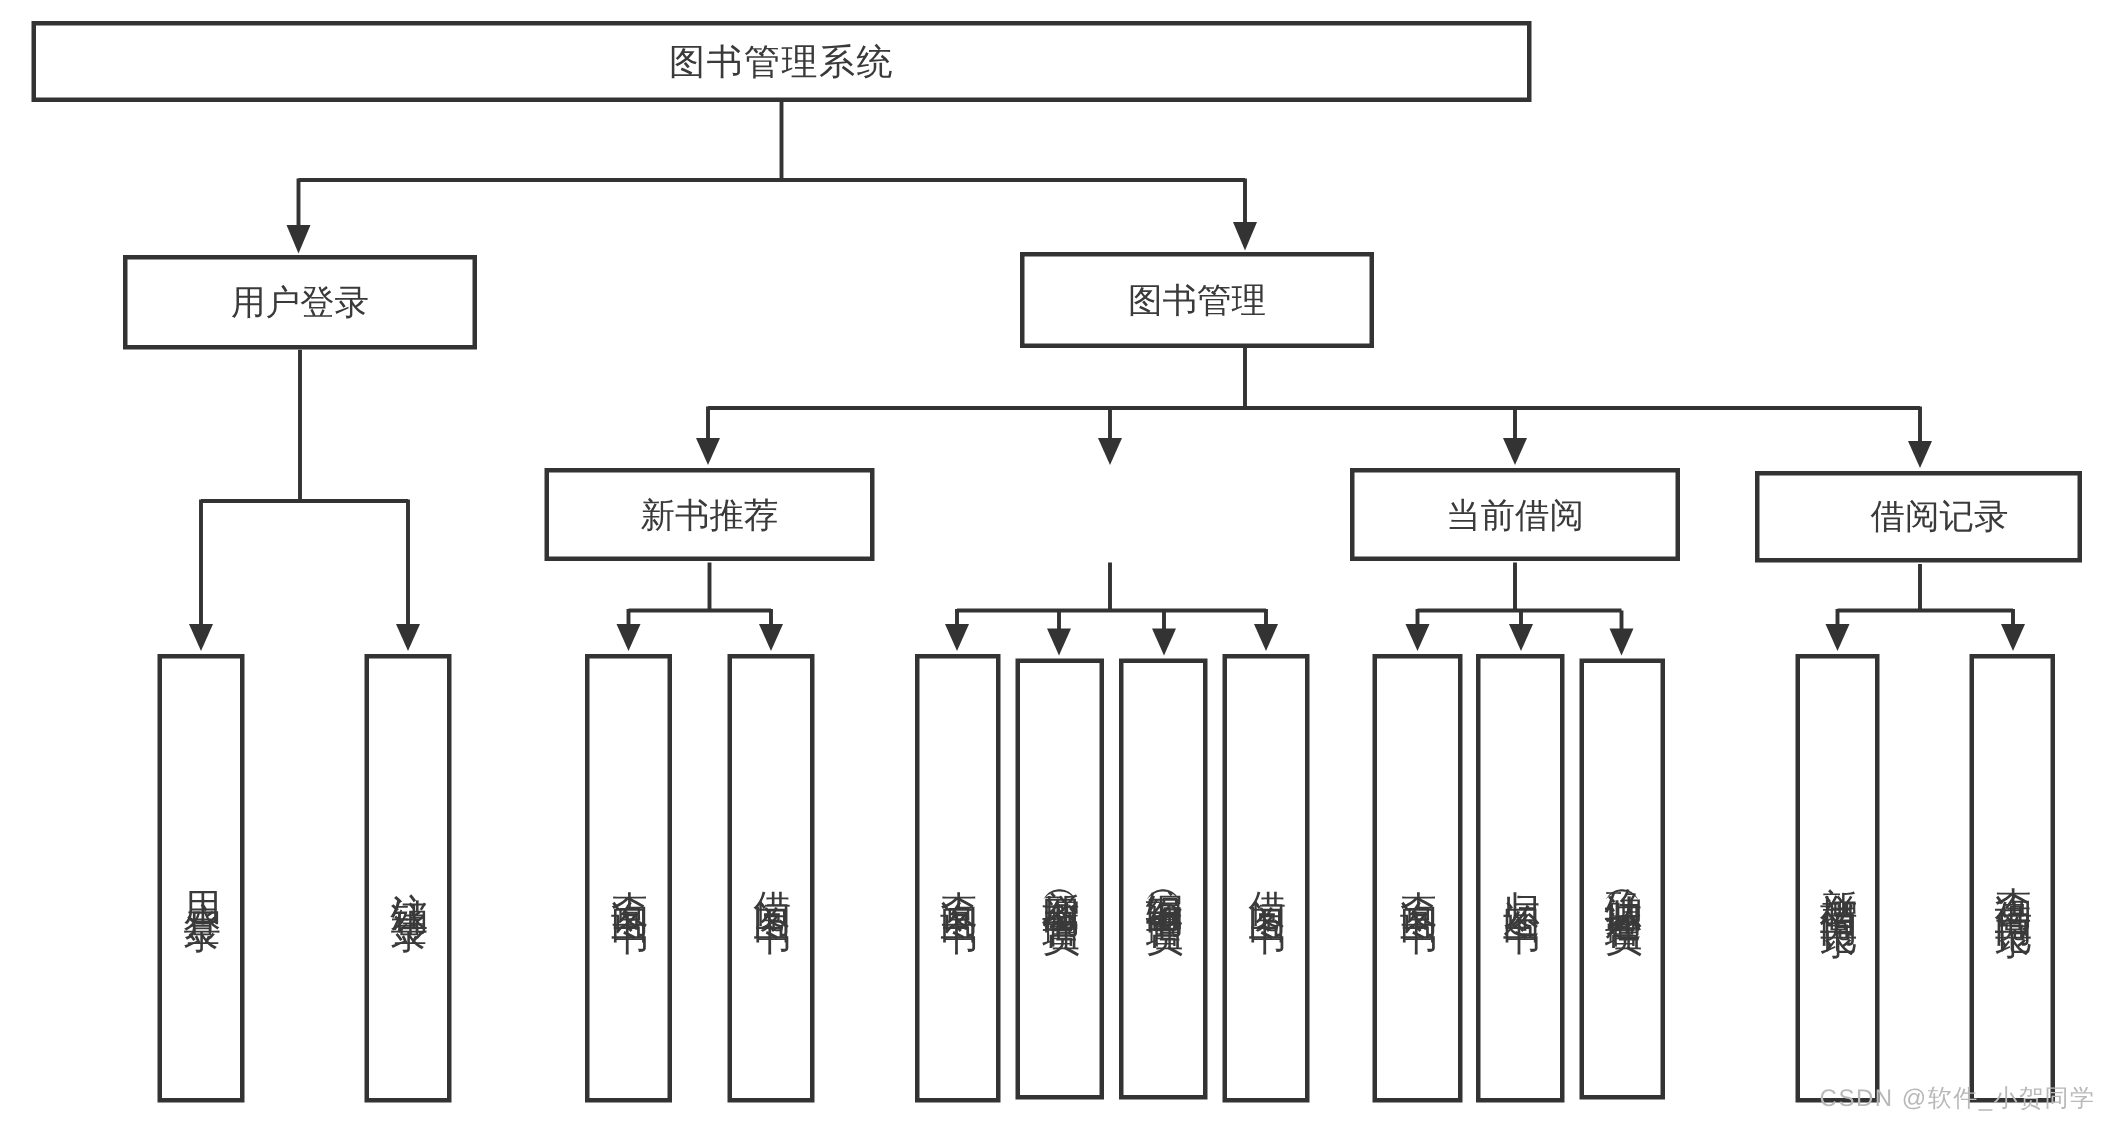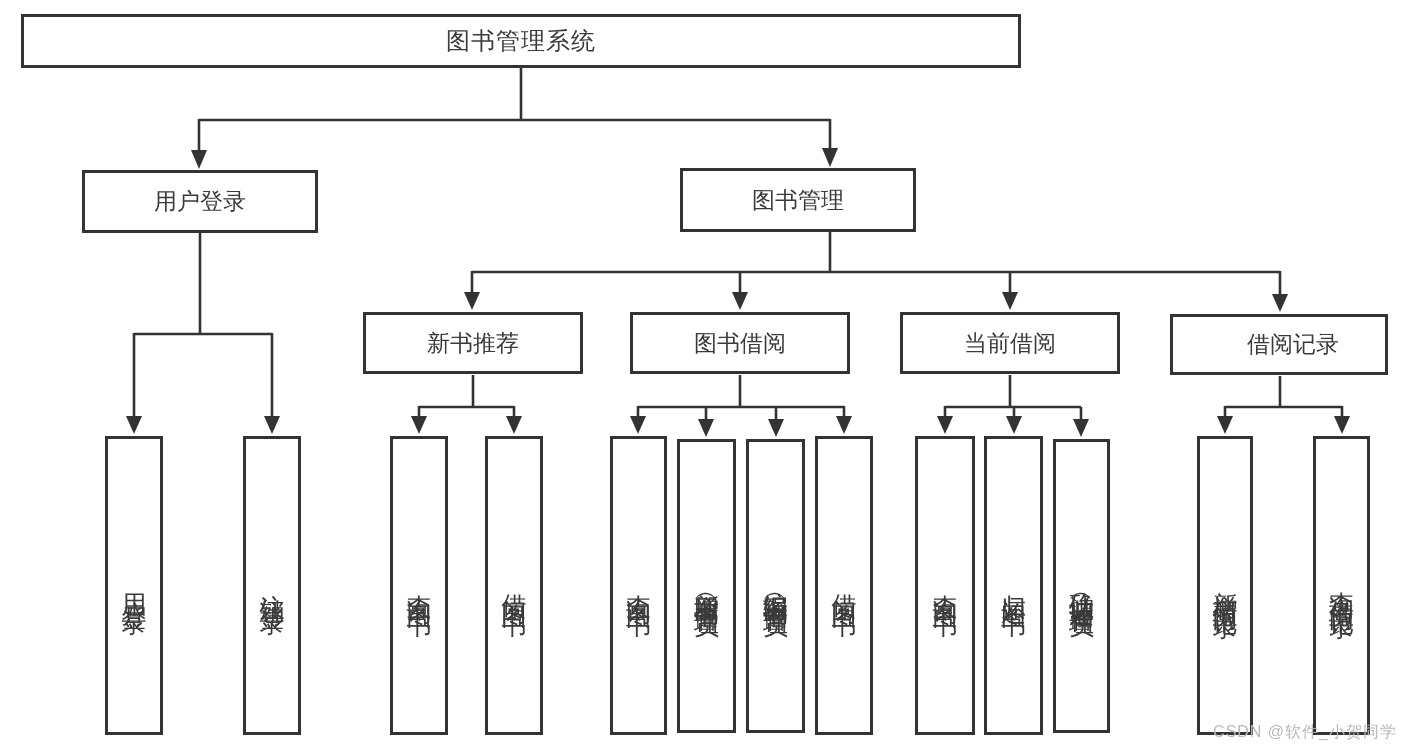--- a/index.html
+++ b/index.html
@@ -77,23 +77,20 @@
   <div class="node l23" style="left:82px;top:170px;width:236px;height:63px;">
     <span>用户登录</span>
   </div>
   <div class="node l23" style="left:680px;top:168px;width:236px;height:64px;">
     <span>图书管理</span>
   </div>
 
   <div class="node l23" style="left:363px;top:312px;width:220px;height:62px;justify-content:center;">
     <span>新书推荐</span>
   </div>
-  <div class="node l23" style="left:630px;top:312px;width:220px;height:62px;">
-    <span>图书借阅</span>
-  </div>
   <div class="node l23" style="left:900px;top:312px;width:220px;height:62px;">
     <span>当前借阅</span>
   </div>
   <div class="node l23" style="left:1170px;top:314px;width:218px;height:61px;padding-left:28px;">
     <span>借阅记录</span>
   </div>
 
   <div class="node vbox" style="left:105px;top:436px;width:58px;height:299px;">
     <span class="vtext">用户登录</span>
   </div>

